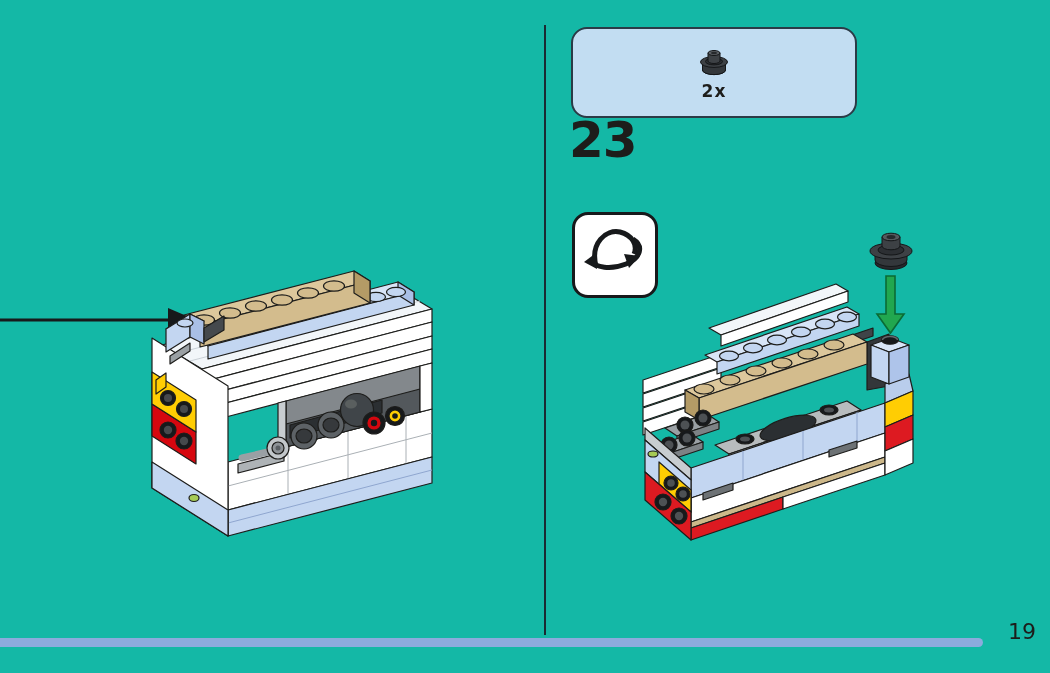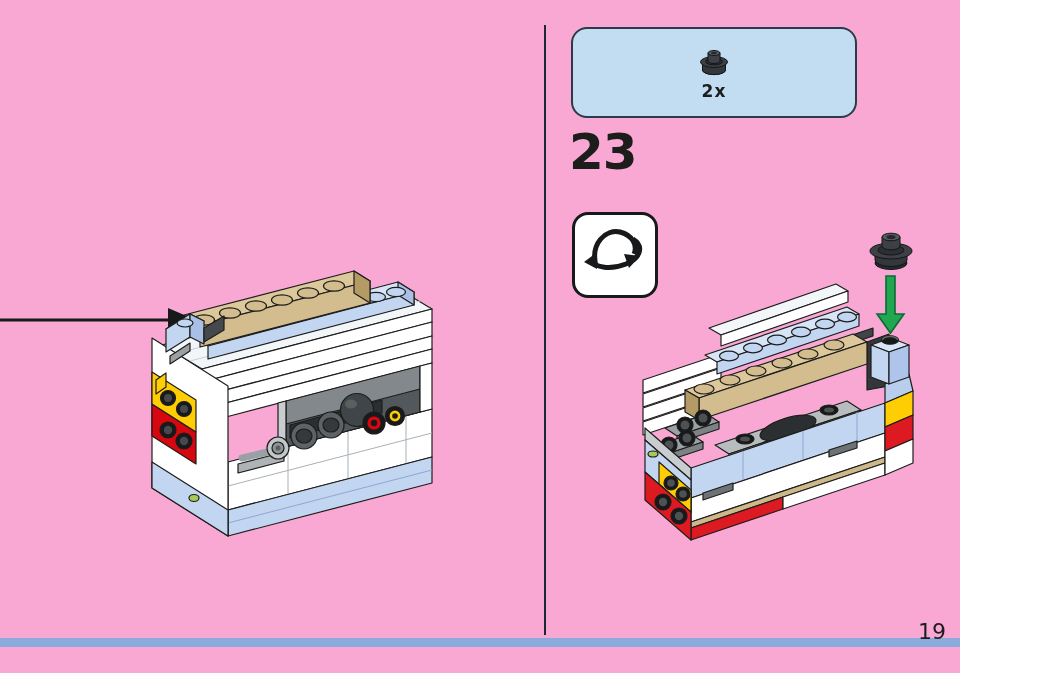--- a/index.html
+++ b/index.html
@@ -1,23 +1,23 @@
 <!DOCTYPE html>
 <html><head>
 <meta charset="utf-8">
 <style>
   html,body{margin:0;padding:0;}
-  .page{position:relative;width:960px;height:673px;background:#f9a8d4;overflow:hidden;
+  .page{position:relative;width:1050px;height:673px;background:#14b8a6;overflow:hidden;
         font-family:"DejaVu Sans","Liberation Sans",sans-serif;color:#1d1d1b;text-align:center;}
   .divider{position:absolute;left:544px;top:25px;width:2px;height:610px;background:#1b2a32;}
   .parts-box{position:absolute;left:571px;top:27px;width:286px;height:91px;
              border:2px solid #2b3b47;border-radius:16px;background:#c2ddf2;
              display:flex;flex-direction:column;align-items:center;justify-content:center;gap:3px;box-sizing:border-box;}
   .qty{font-size:17px;font-weight:bold;letter-spacing:1px;line-height:1;}
-  .step-number{position:absolute;left:569px;top:127px;font-size:50px;font-weight:bold;letter-spacing:-1px;line-height:1;}
+  .step-number{position:absolute;left:569px;top:115px;font-size:50px;font-weight:bold;letter-spacing:-1px;line-height:1;}
   .rotate-box{position:absolute;left:572px;top:212px;width:86px;height:86px;background:#ffffff;
               border:3px solid #17191b;border-radius:16px;display:flex;align-items:center;justify-content:center;box-sizing:border-box;}
   .footer-bar{position:absolute;left:0;top:638px;width:983px;height:9px;background:#8cabdd;border-radius:0 5px 5px 0;}
   .page-number{position:absolute;right:14px;top:619px;font-size:22px;font-weight:normal;}
   .abs{position:absolute;}
   svg{display:block;}
 </style>
 </head>
 <body>
 

